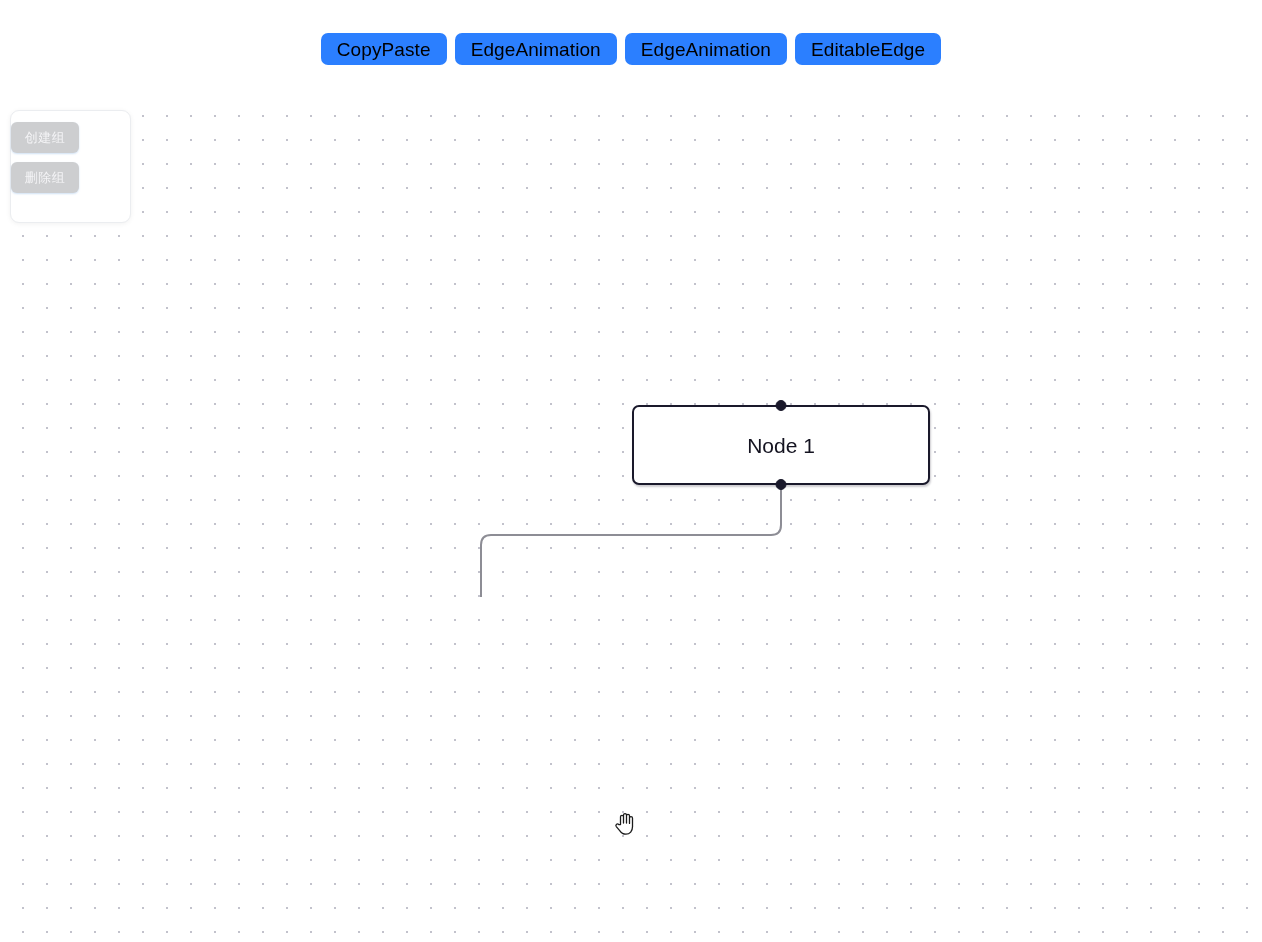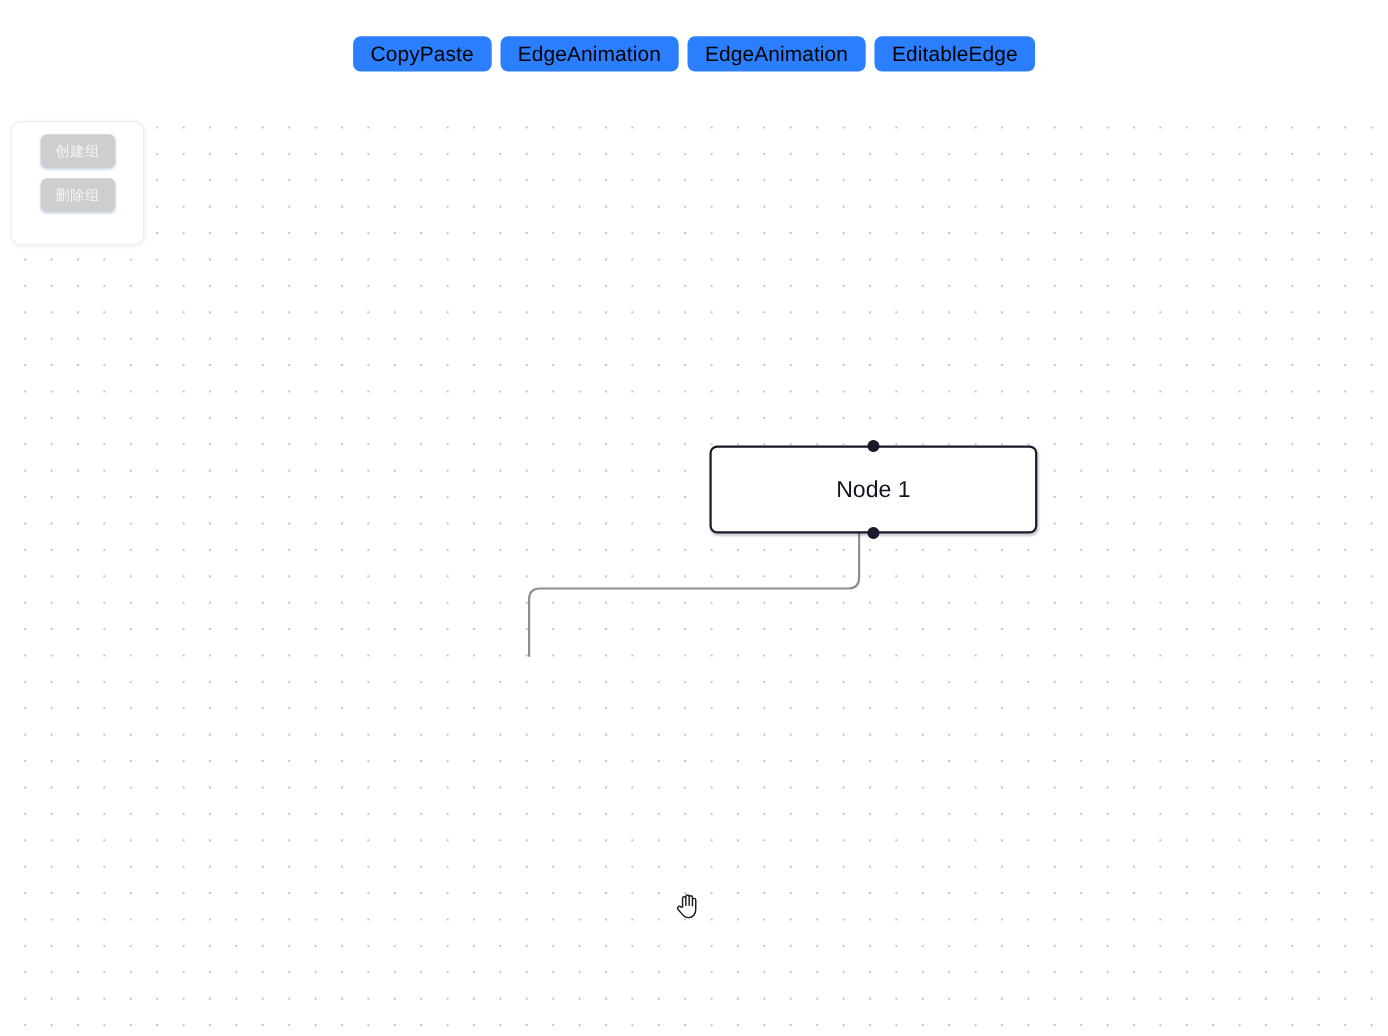--- a/index.html
+++ b/index.html
@@ -71,21 +71,21 @@
     top: 110px;
     width: 121px;
     height: 113px;
     background: #ffffff;
     border: 1px solid #ebedf0;
     border-radius: 9px;
     box-shadow: 0 1px 5px rgba(0,0,0,0.06);
     padding: 11px 0 0 0;
     display: flex;
     flex-direction: column;
-    align-items: center;
+    align-items: flex-start;
     gap: 9px;
     z-index: 30;
   }
   .panel-btn {
     appearance: none;
     border: none;
     outline: none;
     width: 68px;
     height: 31px;
     border-radius: 6px;
@@ -120,21 +120,20 @@
     position: absolute;
     background: #ffffff;
     border: 2px solid #1a192b;
     border-radius: 7px;
     box-shadow: 1px 2px 2px rgba(26,25,43,0.22);
     display: flex;
     align-items: center;
     justify-content: center;
     z-index: 10;
     cursor: grab;
-    margin-left: 13px;
   }
   .rf-node .node-label {
     font-family: "Liberation Sans", sans-serif;
     font-size: 21px;
     color: #141320;
     line-height: 1;
     user-select: none;
   }
   .handle {
     position: absolute;

